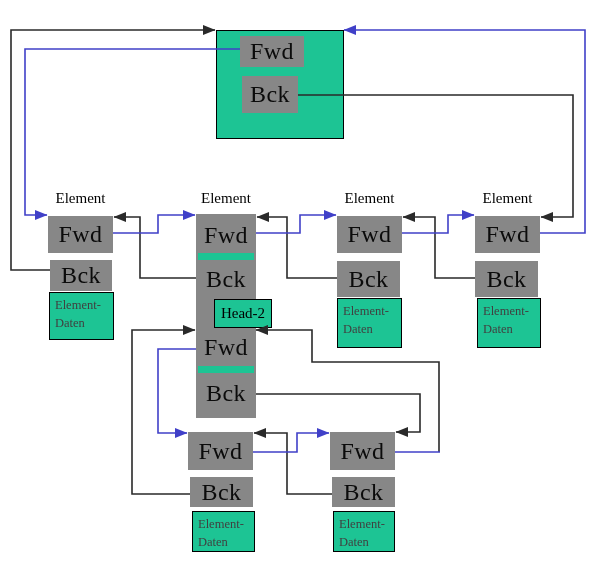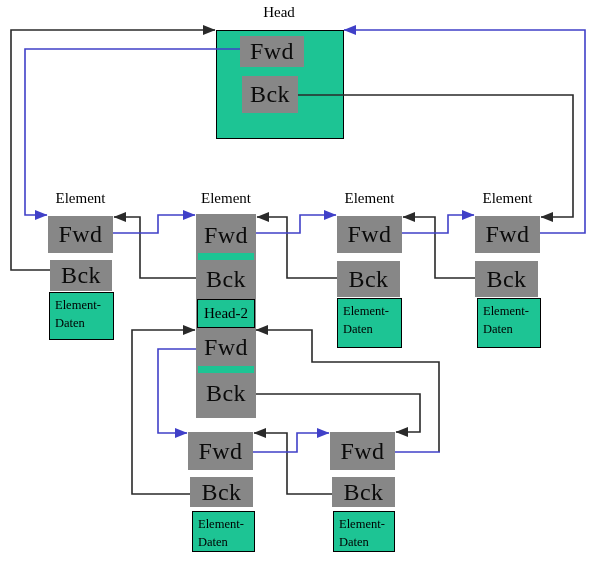--- a/index.html
+++ b/index.html
@@ -15,50 +15,49 @@
   .node-box{position:absolute;border:1px solid #000;}
   .col{position:absolute;}
   .col .slot{position:absolute;left:0;width:100%;background:transparent;}
   .strip{position:absolute;}
   .subhead{
     position:absolute;border:1px solid #000;display:flex;align-items:center;justify-content:center;
     font-size:15px;color:#000;
   }
   .data-box{
     position:absolute;border:1px solid #000;font-size:12.5px;line-height:1.4;
-    color:#000000;padding:4px 0 0 5px;box-sizing:border-box;
+    color:#404040;padding:4px 0 0 5px;box-sizing:border-box;
   }
   .data-box span{display:block;}
   #wires{position:absolute;left:0;top:0;z-index:6;pointer-events:none;}
 </style>
 </head>
 <body>
 
 <div class="stage">
 
-  <div class="lbl" style="left:216px;top:4px;width:126px;">Head</div>
   <div class="node-box" style="left: 216px; top: 30px; width: 126px; height: 107px; background: rgb(29, 196, 148);">
     <div class="slot" style="left: 23px; top: 5px; width: 64px; height: 31px; background: rgb(135, 135, 135);">Fwd</div>
     <div class="slot" style="left: 25px; top: 45px; width: 56px; height: 37px; background: rgb(135, 135, 135);">Bck</div>
   </div>
 
   <div class="lbl" style="left:48px;top:190px;width:65px;">Element</div>
   <div class="slot" style="left: 48px; top: 216px; width: 65px; height: 37px; background: rgb(135, 135, 135);">Fwd</div>
   <div class="slot" style="left: 50px; top: 260px; width: 62px; height: 31px; background: rgb(135, 135, 135);">Bck</div>
   <div class="data-box" style="left: 49px; top: 292px; width: 65px; height: 48px; background: rgb(29, 196, 148);">
     <span>Element-</span>
     <span>Daten</span>
   </div>
 
   <div class="lbl" style="left:196px;top:190px;width:60px;">Element</div>
   <div class="col" style="left: 196px; top: 214px; width: 60px; height: 204px; background: rgb(135, 135, 135);">
     <div class="slot" style="top:4px;height:34px;">Fwd</div>
     <div class="strip" style="left: 2px; top: 39px; width: 56px; height: 7px; background: rgb(29, 196, 148);"></div>
     <div class="slot" style="top:48px;height:34px;">Bck</div>
-    <div class="subhead" style="left: 1px; top: 85px; width: 56px; height: 27px; background: rgb(29, 196, 148);">Head-2</div>
+    <div class="subhead" style="left: 18px; top: 85px; width: 56px; height: 27px; background: rgb(29, 196, 148);">Head-2</div>
     <div class="slot" style="top:116px;height:34px;">Fwd</div>
     <div class="strip" style="left: 2px; top: 152px; width: 56px; height: 7px; background: rgb(29, 196, 148);"></div>
     <div class="slot" style="top:160px;height:38px;">Bck</div>
   </div>
 
   <div class="lbl" style="left:337px;top:190px;width:65px;">Element</div>
   <div class="slot" style="left: 337px; top: 216px; width: 65px; height: 37px; background: rgb(135, 135, 135);">Fwd</div>
   <div class="slot" style="left: 337px; top: 261px; width: 63px; height: 36px; background: rgb(135, 135, 135);">Bck</div>
   <div class="data-box" style="left: 337px; top: 298px; width: 65px; height: 50px; background: rgb(29, 196, 148);">
     <span>Element-</span>

